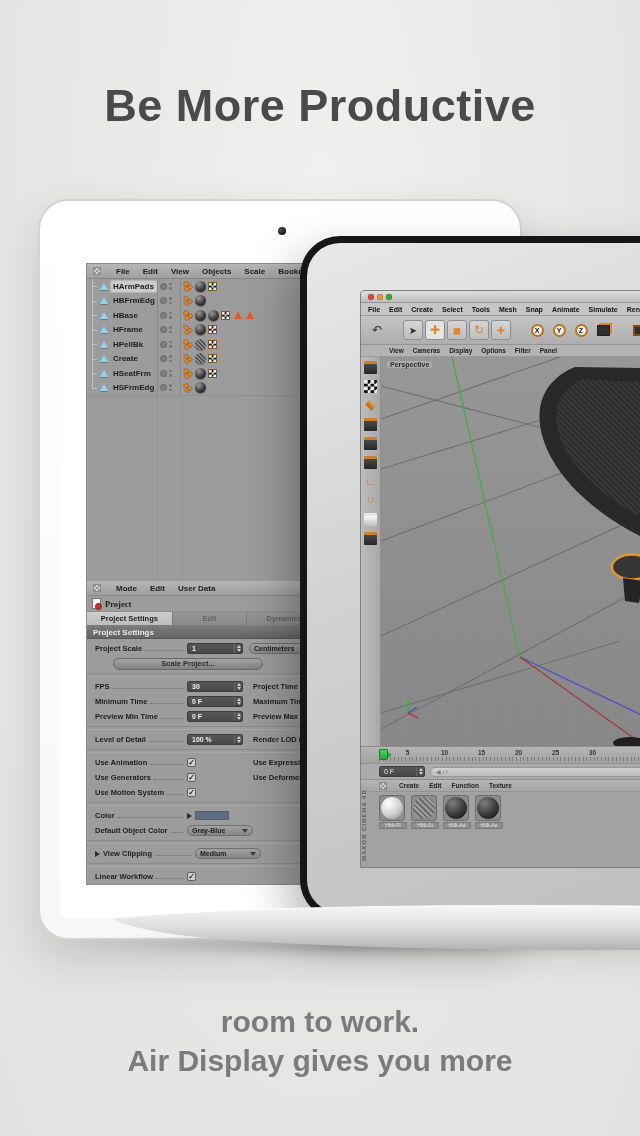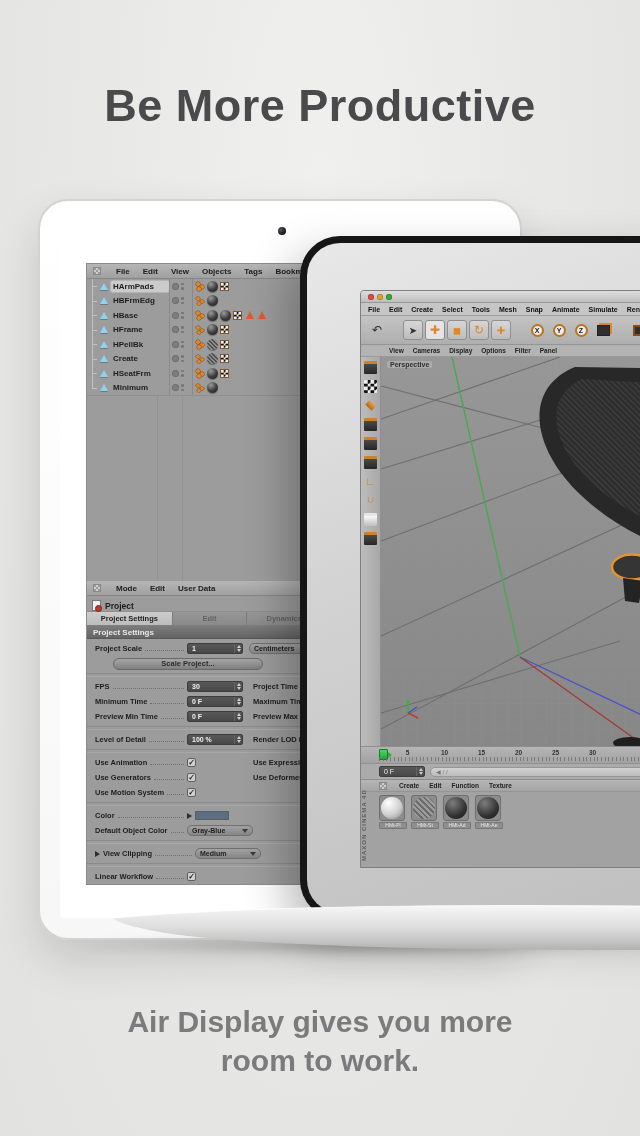--- a/index.html
+++ b/index.html
@@ -38,21 +38,21 @@
   .om-rows { flex:none; }
   .om-row { height:14.5px; display:flex; align-items:center; font-size:8px; position:relative; }
   .tree { width:13px; height:100%; position:relative; flex:none; }
   .tree::before { content:''; position:absolute; left:5px; top:0; height:50%; width:4px;
                   border-left:1px solid #c2c2c2; border-bottom:1px solid #c2c2c2; }
   .om-row:not(:last-child) .tree::after { content:''; position:absolute; left:5px; top:50%; bottom:0;
                   border-left:1px solid #c2c2c2; }
   .otri { width:0; height:0; border-left:4px solid transparent; border-right:4px solid transparent;
           border-bottom:7px solid #8fd2f4; margin-right:3px; flex:none;
           filter:drop-shadow(0 1px 0 rgba(0,0,0,.25)); }
-  .oname { width:58px; flex:none; white-space:nowrap; overflow:hidden; padding:1px 2px; border-radius:2px; }
+  .oname { width:46px; flex:none; white-space:nowrap; overflow:hidden; padding:1px 2px; border-radius:2px; }
   .oname.sel { background:#cbcbcb; box-shadow:0 0 0 1px #b4b4b4; }
   .dotcol { width:24px; flex:none; display:flex; align-items:center; gap:3px;
             border-left:1px solid #8a8a8a; border-right:1px solid #8a8a8a;
             height:100%; padding-left:3px; }
   .dot-big { width:5px; height:5px; border-radius:50%; background:#7e7e7e; box-shadow:0 0 0 1px #6d6d6d; }
   .dots2 { display:flex; flex-direction:column; gap:2px; }
   .dots2 i { width:2.5px; height:2.5px; border-radius:50%; background:#757575; }
   .tags { display:flex; align-items:center; gap:2px; padding-left:3px; }
   .ptag { position:relative; width:9px; height:10px; flex:none; }
   .ptag i { position:absolute; width:3.5px; height:3.5px; border-radius:50%; background:#e0862c;
@@ -66,22 +66,22 @@
          background:conic-gradient(#111 0 90deg,#ececec 0 180deg,#111 0 270deg,#ececec 0);
          background-size:4.5px 4.5px; }
   .wtri { width:0; height:0; border-left:4.5px solid transparent; border-right:4.5px solid transparent;
           border-bottom:8px solid #e25a2d; margin-left:2px; flex:none; }
   .om-empty { flex:1; position:relative; background:#9c9c9c; border-top:1px solid #909090; }
   .om-empty::before { content:''; position:absolute; left:70px; top:0; bottom:0; border-left:1px solid #929292; }
   .om-empty::after  { content:''; position:absolute; left:95px; top:0; bottom:0; border-left:1px solid #929292; }
 
   
   .am { flex:none; display:flex; flex-direction:column; }
-  .am-objrow { height:16px; display:flex; align-items:flex-end; gap:4px; padding:0 5px;
-               background:#9c9c9c; font-size:8.5px; border-bottom:1px solid #8e8e8e; }
+  .am-objrow { height:16px; display:flex; align-items:center; gap:4px; padding:0 5px;
+               background:#9c9c9c; font-size:8.5px; border-bottom:1px solid #8e8e8e;font-family:Liberation Serif, serif; }
   .page-ic { width:9px; height:11px; background:#f2f2f2; border:1px solid #777; position:relative; flex:none; }
   .page-ic::after { content:''; position:absolute; right:-2px; bottom:-2px; width:5px; height:5px;
                     border-radius:50%; background:#c0392b; border:1px solid #7d1f16; }
   .am-tabs { height:14px; display:flex; background:#8e8e8e; border-bottom:1px solid #7e7e7e; font-size:7.5px; }
   .tab { flex:1; display:flex; align-items:center; justify-content:center; color:#636363;
          border-right:1px solid #7c7c7c; background:linear-gradient(#979797,#8a8a8a); }
   .tab.active { background:linear-gradient(#cdcdcd,#bcbcbc); color:#1d1d1d; flex:1.15; }
   .am-header { height:13px; background:linear-gradient(#7c7c7c,#646464); color:#e9e9e9;
                font-size:8px; display:flex; align-items:center; padding-left:6px;
                border-bottom:1px solid #585858; }
@@ -217,21 +217,21 @@
     <div class="cam"></div>
     <div class="screen-left">
       <div class="om-panel">
         <div class="om-menubar">
           <span class="grid-ic"></span>
           <span style="display:flex;gap:13px">
               <span class="mi">File</span>
               <span class="mi">Edit</span>
               <span class="mi">View</span>
               <span class="mi">Objects</span>
-              <span class="mi">Tags</span>
+              <span class="mi">Scale</span>
               <span class="mi">Bookmarks</span>
             </span>
         </div>
         <div class="om-rows" id="om-rows">
             <div class="om-row">
               <span class="tree"></span>
               <span class="otri"></span>
               <span class="oname sel">HArmPads</span>
               <span class="dotcol">
                 <i class="dot-big"></i>
@@ -374,21 +374,21 @@
                   <i></i>
                   <i></i>
                 </span>
                 <span class="sph dark"></span>
                 <span class="chk"></span>
               </span>
             </div>
             <div class="om-row">
               <span class="tree"></span>
               <span class="otri"></span>
-              <span class="oname">Minimum</span>
+              <span class="oname">HSFrmEdg</span>
               <span class="dotcol">
                 <i class="dot-big"></i>
                 <span class="dots2">
                   <i></i>
                   <i></i>
                 </span>
               </span>
               <span class="tags">
                 <span class="ptag">
                   <i></i>
@@ -729,17 +729,17 @@
           <stop offset="0.55" stop-color="#d9d9d9"></stop>
           <stop offset="1" stop-color="#b2b2b2"></stop>
       </linearGradient>
     </defs>
     <ellipse cx="452" cy="34" rx="10" ry="9" fill="#2c2c2c"></ellipse>
     <path d="M13 20 C120 10 300 6 540 8 L540 52 C300 53 120 45 60 34 C32 29 16 24 13 20 Z" fill="url(#wg)"></path>
     <path d="M13 20 C120 10 300 6 540 8" fill="none" stroke="#ffffff" stroke-width="1.2" opacity="0.8"></path>
   </svg>
 
   <div class="caption">
+    <div>room to work.</div>
     <div>Air Display gives you more</div>
-    <div>room to work.</div>
   </div>
 
 </div>
 
 </body></html>

